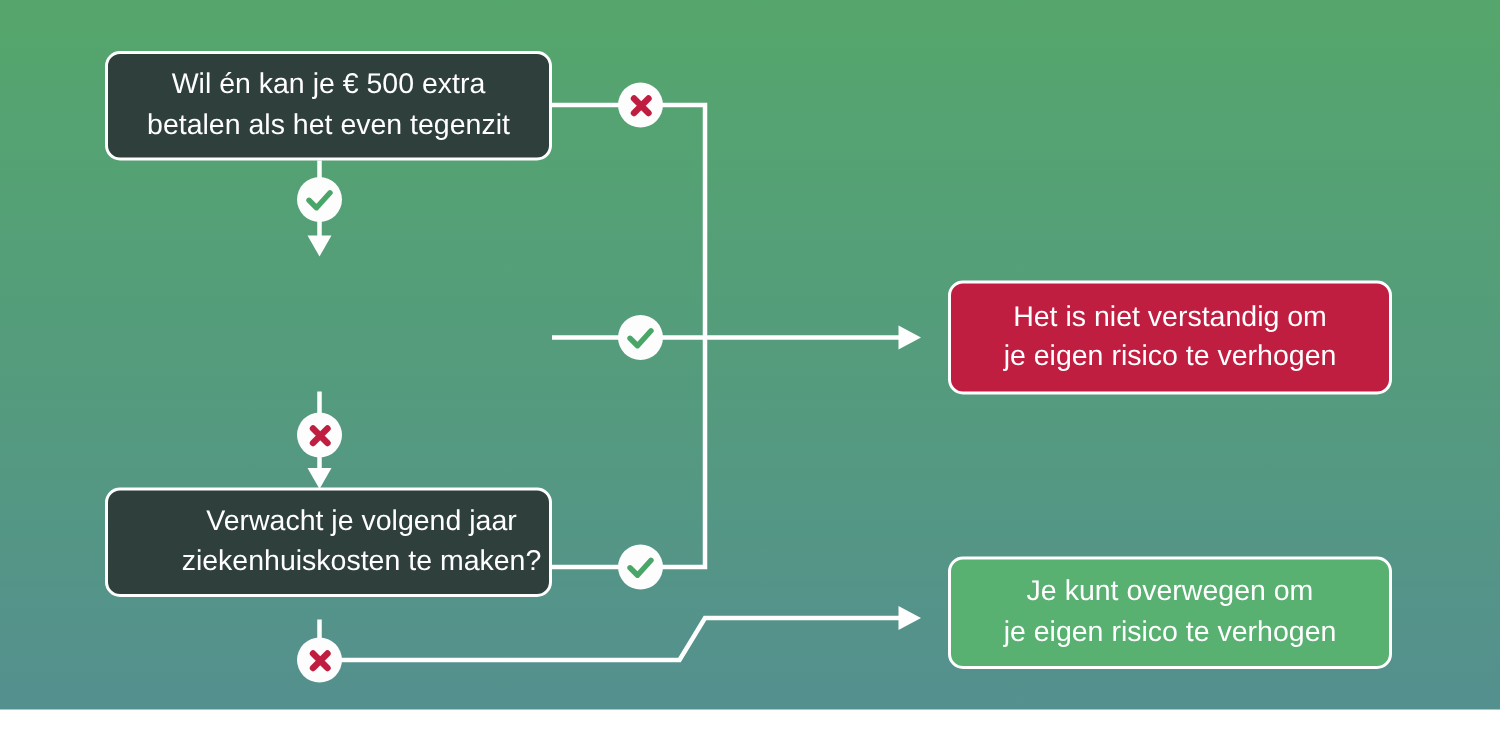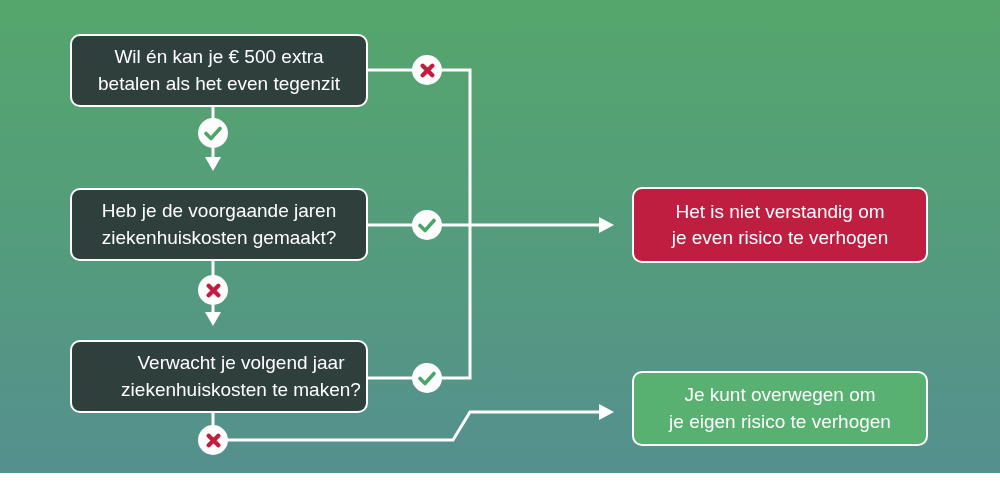--- a/index.html
+++ b/index.html
@@ -29,21 +29,21 @@
     font-size: 19px;
     line-height: 1.38;
     text-align: center;
     white-space: pre-line;
     display: flex;
     align-items: center;
     justify-content: center;
   }
   .qbox.q1 { top: 34px; }
   .qbox.q2 { top: 188px; }
-  .qbox.q3 { top: 340px; padding-left: 44px; }
+  .qbox.q3 { top: 325px; padding-left: 44px; }
   .outcome {
     position: absolute;
     left: 632px;
     width: 296px;
     box-sizing: border-box;
     border: 2px solid #ffffff;
     border-radius: 10px;
     color: #ffffff;
     font-size: 19px;
     line-height: 1.38;
@@ -84,27 +84,25 @@
 
     <path d="M213 261 V313" fill="none" stroke="#ffffff" stroke-width="3"></path>
     <polygon points="205,312 221,312 213,326" fill="#ffffff"></polygon>
 
     <path d="M213 413 V440 H453 L470 412 H600" fill="none" stroke="#ffffff" stroke-width="3"></path>
     <polygon points="599,404 599,420 614,412" fill="#ffffff"></polygon>
   </svg>
 
   <div class="qbox q1">Wil én kan je € 500 extra
 betalen als het even tegenzit</div>
-  <div class="qbox q2">Heb je de voorgaande jaren
-ziekenhuiskosten gemaakt?</div>
   <div class="qbox q3">Verwacht je volgend jaar
 ziekenhuiskosten te maken?</div>
 
   <div class="outcome negative">Het is niet verstandig om
-je even risico te verhogen</div>
+je eigen risico te verhogen</div>
   <div class="outcome positive">Je kunt overwegen om
 je eigen risico te verhogen</div>
 
   <div class="badge" style="left:427px; top:70px;">
     <svg width="15" height="15" viewBox="0 0 14 14">
       <path d="M2.5 2.5 L11.5 11.5 M11.5 2.5 L2.5 11.5" stroke="#c01e41" stroke-width="4" stroke-linecap="round" fill="none"></path>
     </svg>
   </div>
 
   <div class="badge" style="left:213px; top:133px;">

